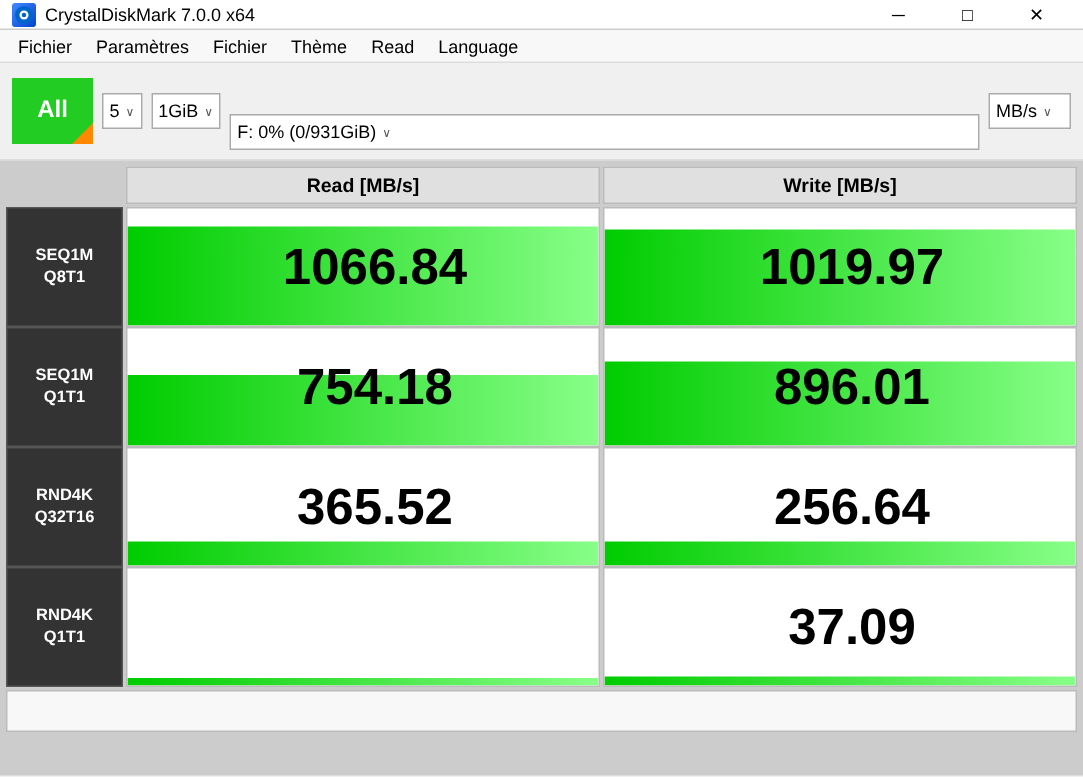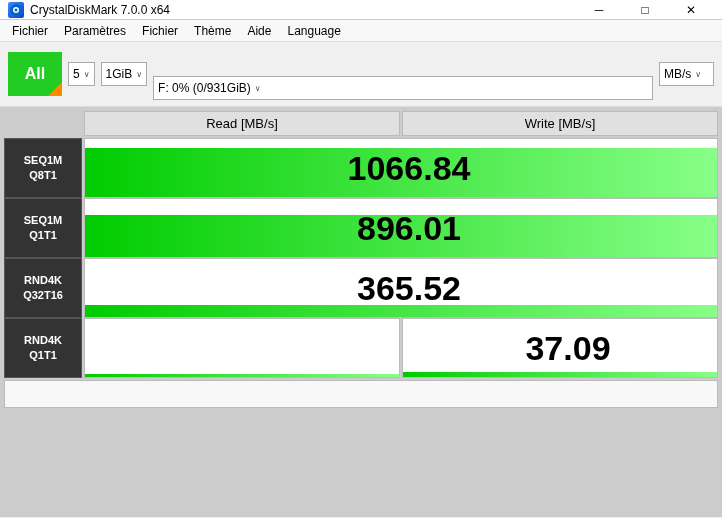--- a/index.html
+++ b/index.html
@@ -135,30 +135,30 @@
     .header-row {
       display: flex;
       margin-left: 80px;
       gap: 2px;
     }
     .header-cell {
       flex: 1;
       background: #e0e0e0;
       text-align: center;
       font-size: 13px;
-      font-weight: normal;
+      font-weight: bold;
       padding: 4px 0;
       border: 1px solid #bbb;
     }
 
     
     .data-row {
       display: flex;
       gap: 2px;
-      height: 60px;
+      height: 80px;
     }
     .row-label {
       width: 78px;
       background: #333;
       color: #fff;
       display: flex;
       align-items: center;
       justify-content: center;
       font-size: 11px;
       font-weight: bold;
@@ -226,21 +226,21 @@
     <button class="title-btn">□</button>
     <button class="title-btn close">✕</button>
   </div>
 </div>
 
 <div class="menu-bar">
   <span class="menu-item">Fichier</span>
   <span class="menu-item">Paramètres</span>
   <span class="menu-item">Fichier</span>
   <span class="menu-item">Thème</span>
-  <span class="menu-item">Aide</span>
+  <span class="menu-item">Read</span>
   <span class="menu-item">Language</span>
 </div>
 
 <div class="toolbar">
   <button class="all-btn">All</button>
 
   <div class="dropdown">
     <span>5</span>
     <span class="dropdown-arrow">∨</span>
   </div>
@@ -268,34 +268,46 @@
     <div class="header-cell">Write [MB/s]</div>
   </div>
 
   <div id="rows-container">
       <div class="data-row">
         <div class="row-label">SEQ1M<br>Q8T1</div>
         <div class="data-cell">
           <div class="bar-bg" style="height: 85%; background: linear-gradient(to right, rgb(0, 204, 0), rgb(136, 255, 136));"></div>
           <span class="cell-value">1066.84</span>
         </div>
+        <div class="data-cell">
+          <div class="bar-bg" style="height: 82%; background: linear-gradient(to right, rgb(0, 204, 0), rgb(136, 255, 136));"></div>
+          <span class="cell-value">1019.97</span>
+        </div>
       </div>
       <div class="data-row">
         <div class="row-label">SEQ1M<br>Q1T1</div>
         <div class="data-cell">
+          <div class="bar-bg" style="height: 60%; background: linear-gradient(to right, rgb(0, 204, 0), rgb(136, 255, 136));"></div>
+          <span class="cell-value">754.18</span>
+        </div>
+        <div class="data-cell">
           <div class="bar-bg" style="height: 72%; background: linear-gradient(to right, rgb(0, 204, 0), rgb(136, 255, 136));"></div>
           <span class="cell-value">896.01</span>
         </div>
       </div>
       <div class="data-row">
         <div class="row-label">RND4K<br>Q32T16</div>
         <div class="data-cell">
           <div class="bar-bg" style="height: 20%; background: linear-gradient(to right, rgb(0, 204, 0), rgb(136, 255, 136));"></div>
           <span class="cell-value">365.52</span>
         </div>
+        <div class="data-cell">
+          <div class="bar-bg" style="height: 20%; background: linear-gradient(to right, rgb(0, 204, 0), rgb(136, 255, 136));"></div>
+          <span class="cell-value">256.64</span>
+        </div>
       </div>
       <div class="data-row">
         <div class="row-label">RND4K<br>Q1T1</div>
         <div class="data-cell">
           <div class="bar-bg" style="height: 6%; background: linear-gradient(to right, rgb(0, 204, 0), rgb(136, 255, 136));"></div>
         </div>
         <div class="data-cell">
           <div class="bar-bg" style="height: 8%; background: linear-gradient(to right, rgb(0, 204, 0), rgb(136, 255, 136));"></div>
           <span class="cell-value">37.09</span>
         </div>

